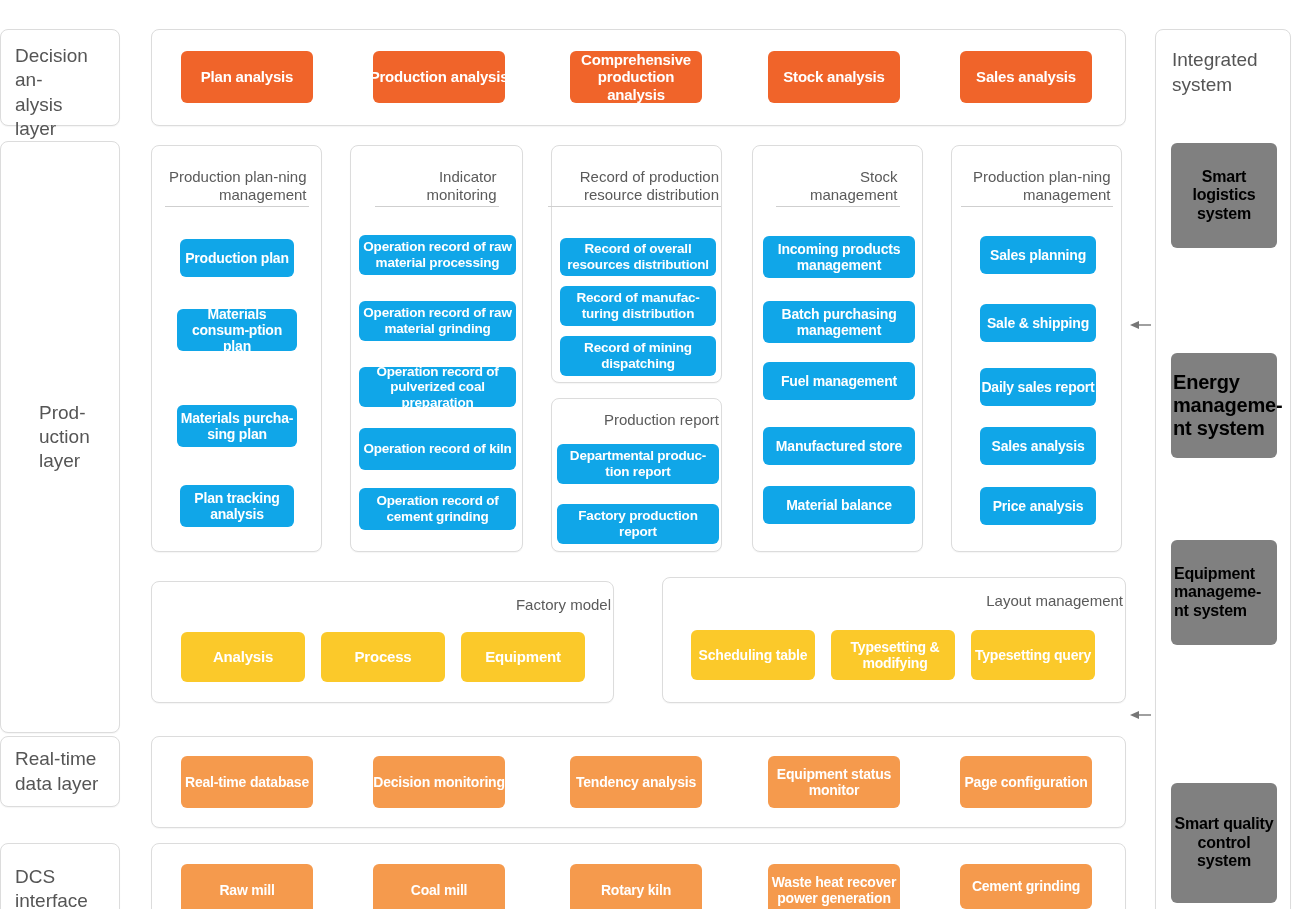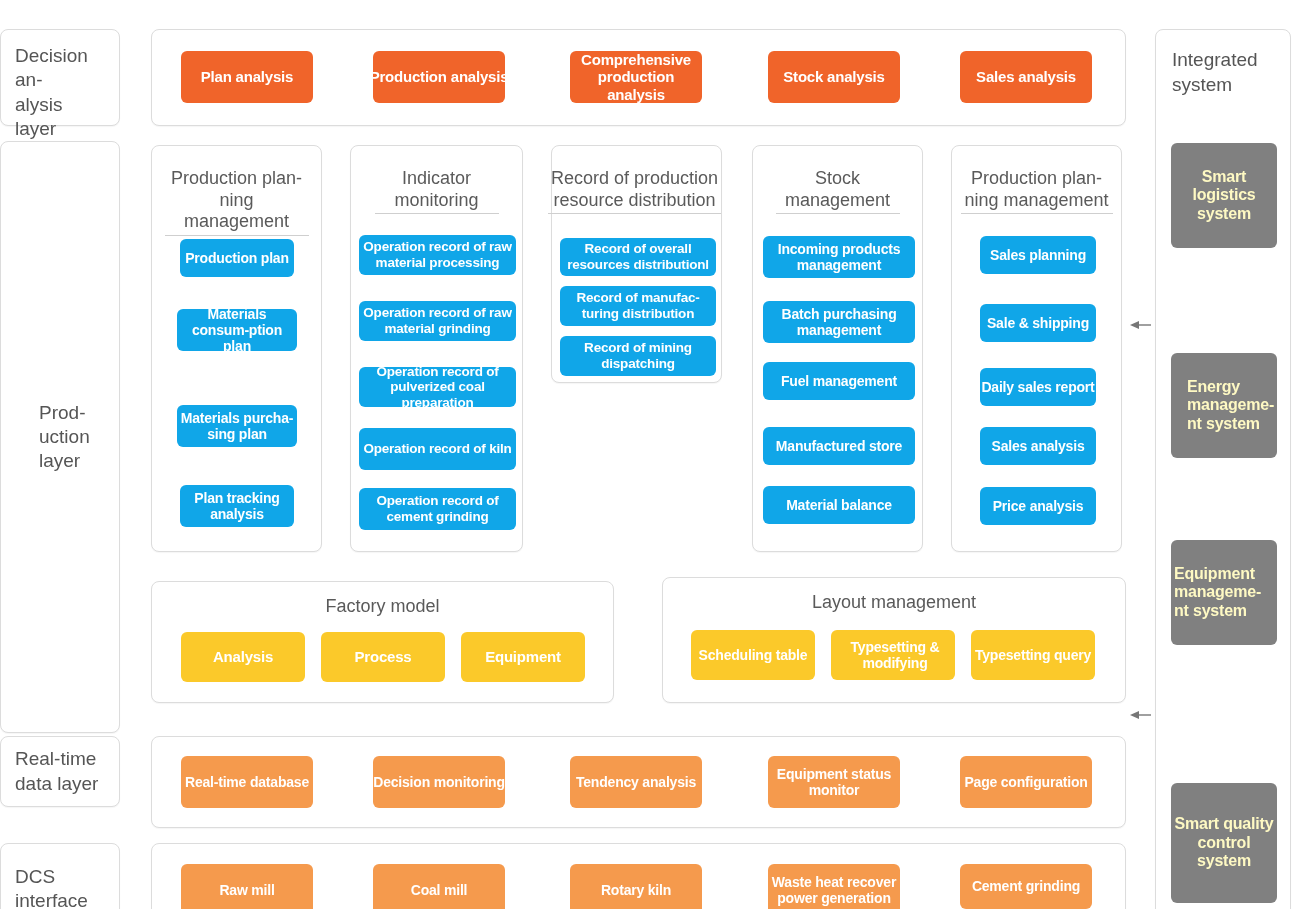--- a/index.html
+++ b/index.html
@@ -29,23 +29,23 @@
     padding:14px 14px;
     box-sizing:border-box;
     display:flex;
   }
   .layer-label.center{align-items:center;justify-content:flex-start;}
   .layer-label.top{align-items:flex-start;}
   .layer-label span{display:block;}
 
   
   .panel-title{
-    font-size:18px;
+    font-size:15px;
     color:#5a5a5a;
-    text-align:center;
+    text-align:right;
     line-height:1.2;
     margin:0;
     padding:0 2px;
   }
   .panel-title.underlined{
     display:inline-block;
     border-bottom:1px solid #cfcfcf;
     padding-bottom:2px;
   }
   .title-wrap{text-align:center;}
@@ -61,21 +61,21 @@
     font-weight:bold;
     letter-spacing:-0.2px;
     padding:0 2px;
     overflow:visible;
     white-space:normal;
   }
   .btn.orange-dark{background:#F0642A;}
   .btn.orange-light{background:#F59A4D;}
   .btn.blue{background:#10A6E8;}
   .btn.yellow{background:#FBC92A;}
-  .btn.gray{background:#808080;color:#fef9c3;}
+  .btn.gray{background:#808080;color:#000000;}
 
   .btn-abs{position:absolute;}
 
   
   .arrow{
     position:absolute;
     color:#777;
     font-size:17px;
     line-height:1;
   }
@@ -172,20 +172,31 @@
       <span>Record of overall resources distributionl</span>
     </div>
     <div class="btn blue btn-abs" style="left:8px;top:140px;width:156px;height:40px;font-size:13.5px;">
       <span>Record of manufac-turing distribution</span>
     </div>
     <div class="btn blue btn-abs" style="left:8px;top:190px;width:156px;height:40px;font-size:13.5px;">
       <span>Record of mining dispatching</span>
     </div>
   </div>
 
+  <div class="card" style="left:551px;top:370px;width:171px;height:154px;">
+    <div class="title-wrap" style="margin-top:12px;">
+      <div class="panel-title">Production report</div>
+    </div>
+    <div class="btn blue btn-abs" style="left:5px;top:45px;width:162px;height:40px;font-size:13.5px;">
+      <span>Departmental produc-tion report</span>
+    </div>
+    <div class="btn blue btn-abs" style="left:5px;top:105px;width:162px;height:40px;font-size:13.5px;">
+      <span>Factory production report</span>
+    </div>
+  </div>
 
   <div class="card" style="left:752px;top:117px;width:171px;height:407px;">
     <div class="title-wrap" style="margin-top:22px;">
       <div class="panel-title underlined" style="max-width:120px;">Stock management</div>
     </div>
     <div class="btn blue btn-abs" style="left:10px;top:90px;width:152px;height:42px;font-size:14px;">
       <span>Incoming products management</span>
     </div>
     <div class="btn blue btn-abs" style="left:10px;top:155px;width:152px;height:42px;font-size:14px;">
       <span>Batch purchasing management</span>
@@ -288,21 +299,21 @@
     </div>
   </div>
 
   <div class="card" style="left:1155px;top:1px;width:136px;height:906px;">
     <div style="position:absolute;left:16px;top:18px;width:108px;font-size:19px;color:#555;line-height:1.3;">Integrated system</div>
 
     <div class="btn gray btn-abs" style="left:15px;top:113px;width:106px;height:105px;font-size:16px;justify-content:center;">
       <span>Smart logistics system</span>
     </div>
 
-    <div class="btn gray btn-abs" style="left:15px;top:323px;width:106px;height:105px;font-size:16px;justify-content:flex-start;text-align:left;padding-left:16px;">
+    <div class="btn gray btn-abs" style="left:15px;top:323px;width:106px;height:105px;font-size:20px;justify-content:flex-start;text-align:left;padding-left:2px;">
       <span>Energy manageme-nt system</span>
     </div>
 
     <div class="btn gray btn-abs" style="left:15px;top:510px;width:106px;height:105px;font-size:16px;justify-content:flex-start;text-align:left;padding-left:3px;">
       <span>Equipment manageme-nt system</span>
     </div>
 
     <div class="btn gray btn-abs" style="left:15px;top:753px;width:106px;height:120px;font-size:16px;justify-content:center;">
       <span>Smart quality control system</span>
     </div>

